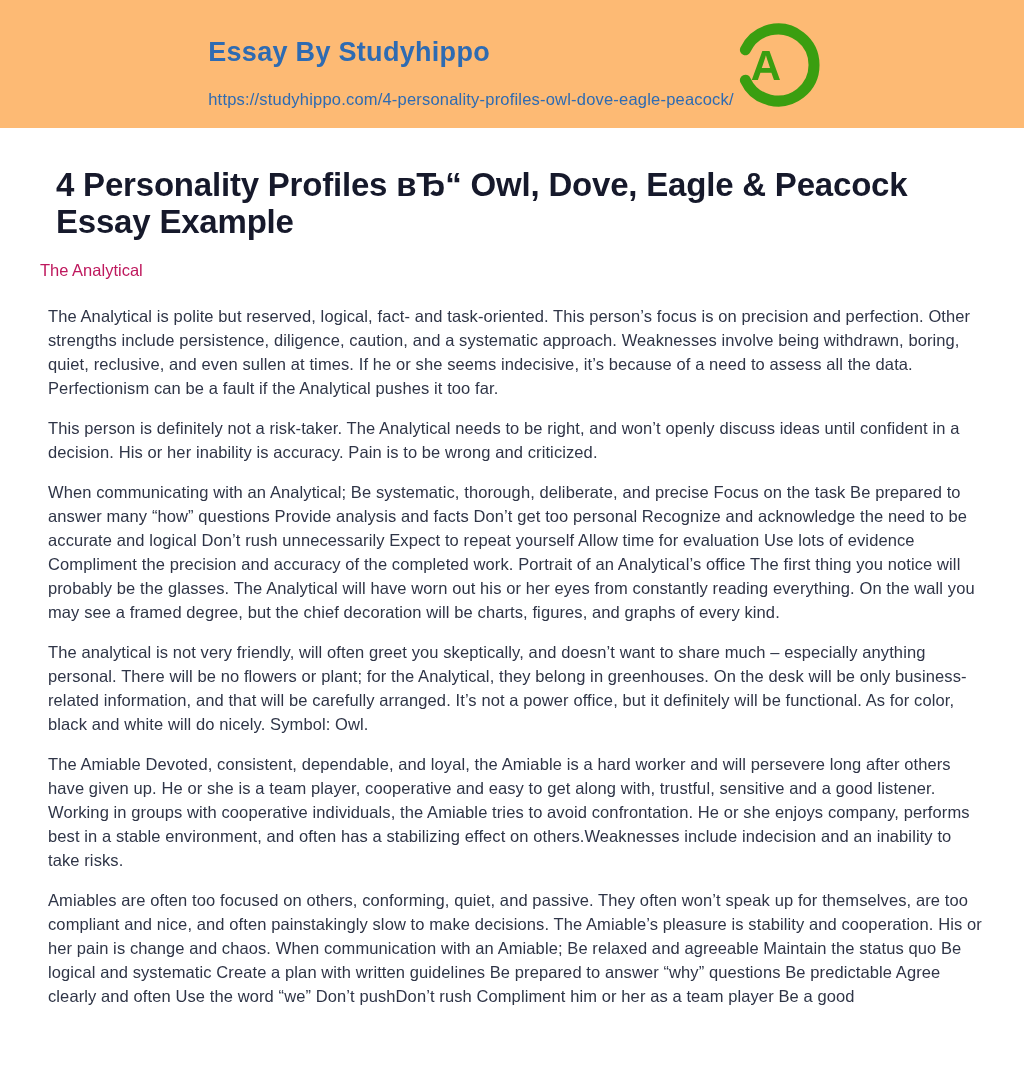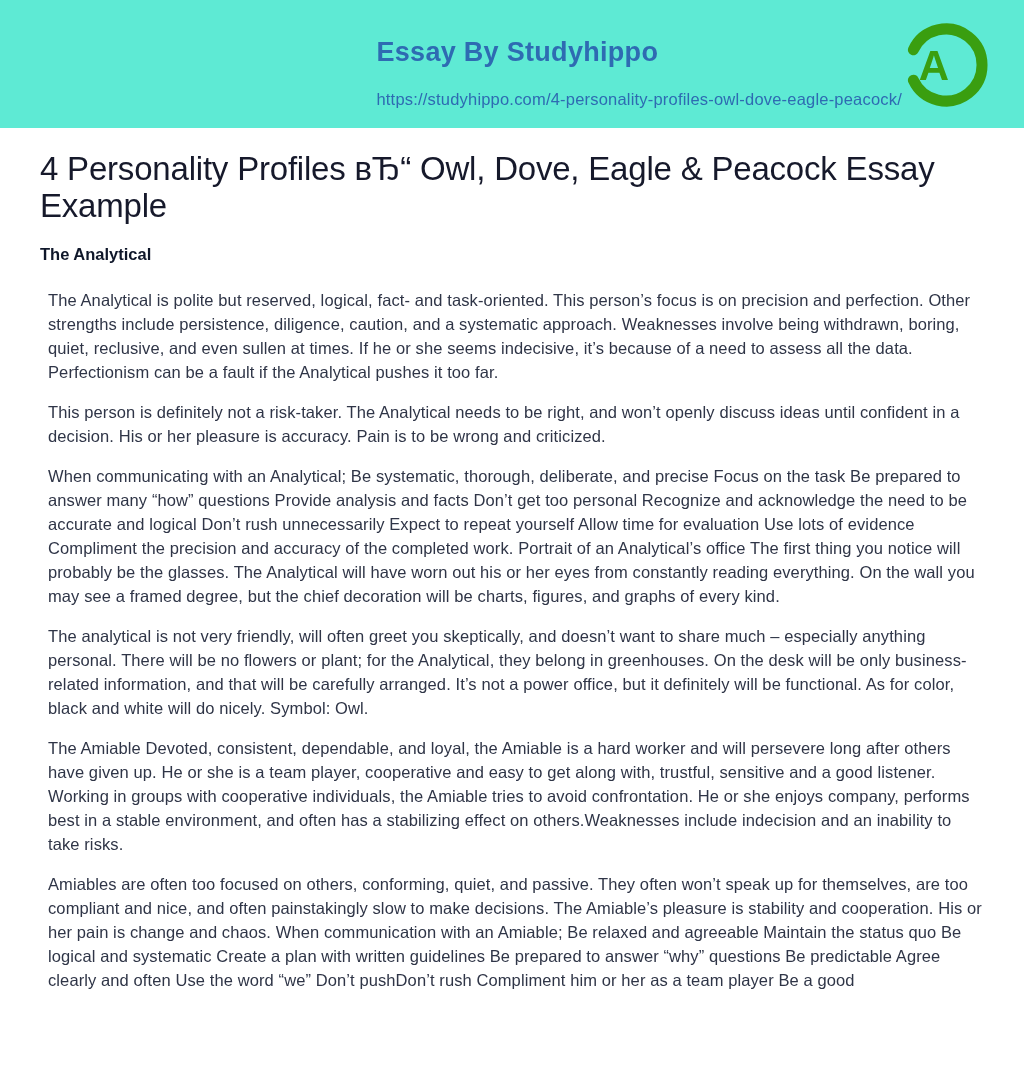--- a/index.html
+++ b/index.html
@@ -9,24 +9,24 @@
     height: 1083px;
     background: #ffffff;
     font-family: "Liberation Sans", sans-serif;
     overflow: hidden;
   }
 
   
   .header {
     width: 100%;
     height: 128px;
-    background: #5eead4;
+    background: #fdba74;
     display: flex;
     align-items: flex-start;
-    justify-content: flex-end;
+    justify-content: center;
     padding: 38px 36px 0 40px;
   }
   .header-left { display: flex; flex-direction: column; }
   .site-title {
     color: #2e6bb2;
     font-size: 27px;
     font-weight: bold;
     letter-spacing: 0.3px;
     line-height: 1.1;
     text-decoration: none;
@@ -48,34 +48,34 @@
     flex: 0 0 auto;
     cursor: pointer;
   }
 
   
   .article {
     padding: 22px 40px 0 40px;
     background: #ffffff;
   }
   .article-title {
-    margin: 0;
+    margin: 16px;
     max-width: 910px;
     color: #16192b;
     font-size: 33px;
     line-height: 37px;
-    font-weight: normal;
+    font-weight: bold;
     letter-spacing: -0.2px;
   }
   .article-subtitle {
     margin: 18px 0 0 0;
-    color: #0f172a;
+    color: #be185d;
     font-size: 16.5px;
     line-height: 24px;
-    font-weight: 700;
+    font-weight: 400;
   }
   .article-body { margin-top: 22px; max-width: 948px; }
   .article-body p {
     margin: 0 0 16px 8px;
     color: #2f3547;
     font-size: 16.5px;
     line-height: 24px;
     font-weight: 400;
     letter-spacing: 0.1px;
   }
@@ -92,19 +92,19 @@
     <path d="M 11.4 27.8 A 36 36 0 1 1 11.4 58.2" fill="none" stroke="#3a9e10" stroke-width="11" stroke-linecap="round"></path>
     <text x="32" y="58" text-anchor="middle" font-family="Liberation Sans, sans-serif" font-size="42" font-weight="bold" fill="#3a9e10">A</text>
   </svg>
 </div>
 
 <div class="article">
   <h1 class="article-title">4 Personality Profiles вЂ“ Owl, Dove, Eagle &amp; Peacock Essay Example</h1>
   <p class="article-subtitle">The Analytical</p>
   <div class="article-body">
       <p>The Analytical is polite but reserved, logical, fact- and task-oriented. This person’s focus is on precision and perfection. Other strengths include persistence, diligence, caution, and a systematic approach. Weaknesses involve being withdrawn, boring, quiet, reclusive, and even sullen at times. If he or she seems indecisive, it’s because of a need to assess all the data. Perfectionism can be a fault if the Analytical pushes it too far.</p>
-      <p>This person is definitely not a risk-taker. The Analytical needs to be right, and won’t openly discuss ideas until confident in a decision. His or her pleasure is accuracy. Pain is to be wrong and criticized.</p>
+      <p>This person is definitely not a risk-taker. The Analytical needs to be right, and won’t openly discuss ideas until confident in a decision. His or her inability is accuracy. Pain is to be wrong and criticized.</p>
       <p>When communicating with an Analytical; Be systematic, thorough, deliberate, and precise Focus on the task Be prepared to answer many “how” questions Provide analysis and facts Don’t get too personal Recognize and acknowledge the need to be accurate and logical Don’t rush unnecessarily Expect to repeat yourself Allow time for evaluation Use lots of evidence Compliment the precision and accuracy of the completed work. Portrait of an Analytical’s office The first thing you notice will probably be the glasses. The Analytical will have worn out his or her eyes from constantly reading everything. On the wall you may see a framed degree, but the chief decoration will be charts, figures, and graphs of every kind.</p>
       <p>The analytical is not very friendly, will often greet you skeptically, and doesn’t want to share much – especially anything personal. There will be no flowers or plant; for the Analytical, they belong in greenhouses. On the desk will be only business-related information, and that will be carefully arranged. It’s not a power office, but it definitely will be functional. As for color, black and white will do nicely. Symbol: Owl.</p>
       <p>The Amiable Devoted, consistent, dependable, and loyal, the Amiable is a hard worker and will persevere long after others have given up. He or she is a team player, cooperative and easy to get along with, trustful, sensitive and a good listener. Working in groups with cooperative individuals, the Amiable tries to avoid confrontation. He or she enjoys company, performs best in a stable environment, and often has a stabilizing effect on others.Weaknesses include indecision and an inability to take risks.</p>
       <p>Amiables are often too focused on others, conforming, quiet, and passive. They often won’t speak up for themselves, are too compliant and nice, and often painstakingly slow to make decisions. The Amiable’s pleasure is stability and cooperation. His or her pain is change and chaos. When communication with an Amiable; Be relaxed and agreeable Maintain the status quo Be logical and systematic Create a plan with written guidelines Be prepared to answer “why” questions Be predictable Agree clearly and often Use the word “we” Don’t pushDon’t rush Compliment him or her as a team player Be a good</p>
     </div>
 </div>
 
 </body></html>

